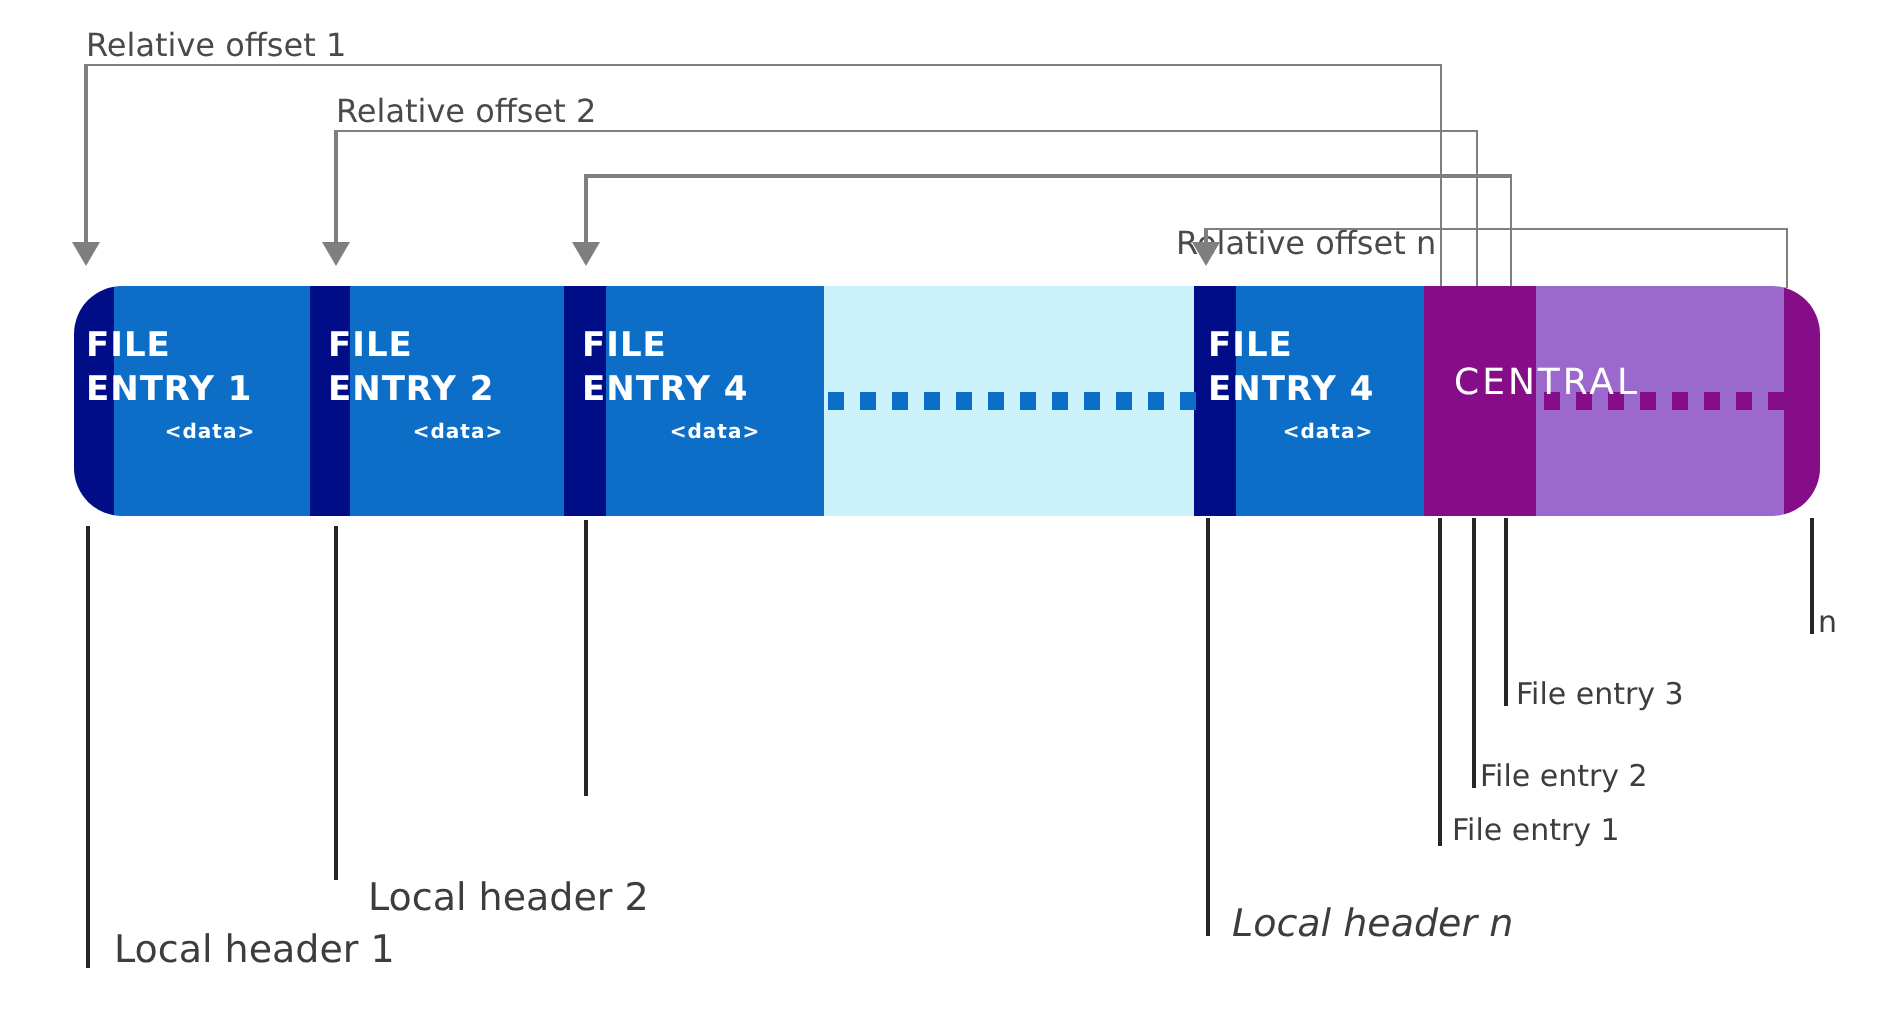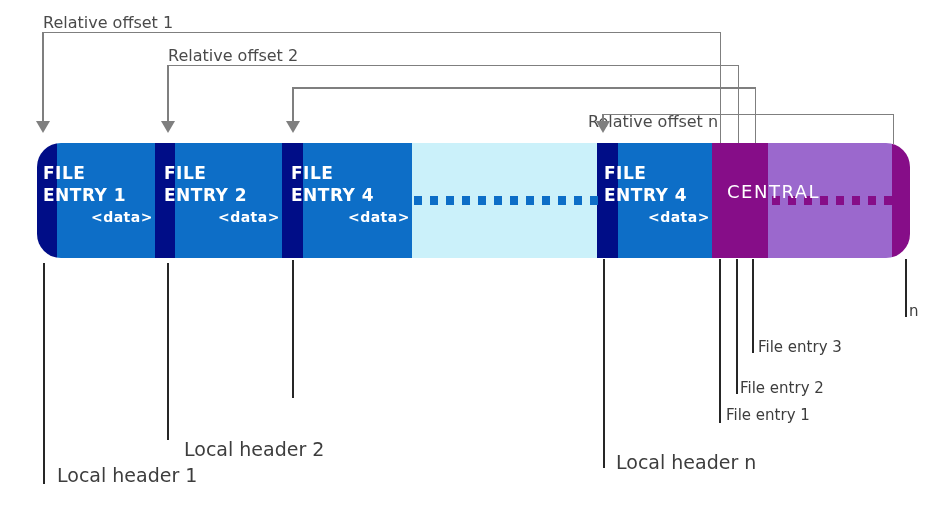--- a/index.html
+++ b/index.html
@@ -57,22 +57,22 @@
     top: 162px;
     color: #ffffff;
     font-weight: bold;
     font-size: 17px;
     line-height: 22px;
     letter-spacing: 0.5px;
     white-space: nowrap;
   }
   .entry-text .data-line {
     display: block;
-    text-align: right;
-    font-size: 14px;
+    text-align: center;
+    font-size: 10px;
     padding-left: 14px;
   }
   .cd-text {
     position: absolute;
     left: 727px; top: 181px;
     color: #ffffff;
     font-weight: normal;
     font-size: 18px;
     line-height: 22px;
     letter-spacing: 1.5px;
@@ -163,19 +163,19 @@
   <div class="bline" style="left:167px; top:263px; height:177px;"></div>
   <div class="bline" style="left:292px; top:260px; height:138px;"></div>
   <div class="bline" style="left:603px; top:259px; height:209px;"></div>
   <div class="bline" style="left:719px; top:259px; height:164px;"></div>
   <div class="bline" style="left:736px; top:259px; height:135px;"></div>
   <div class="bline" style="left:752px; top:259px; height:94px;"></div>
   <div class="bline" style="left:905px; top:259px; height:58px;"></div>
 
   <div class="bottom-label" style="left:57px;  top:464px;">Local header 1</div>
   <div class="bottom-label" style="left:184px; top:438px;text-align:center;">Local header 2</div>
-  <div class="bottom-label" style="left:616px; top:451px;">Local header n</div>
+  <div class="bottom-label" style="left:616px; top:451px;font-style:italic;">Local header n</div>
   <div class="bottom-label small" style="left:726px; top:406px;">File entry 1</div>
   <div class="bottom-label small" style="left:740px; top:379px;">File entry 2</div>
   <div class="bottom-label small" style="left:758px; top:338px;">File entry 3</div>
   <div class="bottom-label small" style="left:909px; top:302px;">n</div>
 
 </div>
 
 </body></html>

